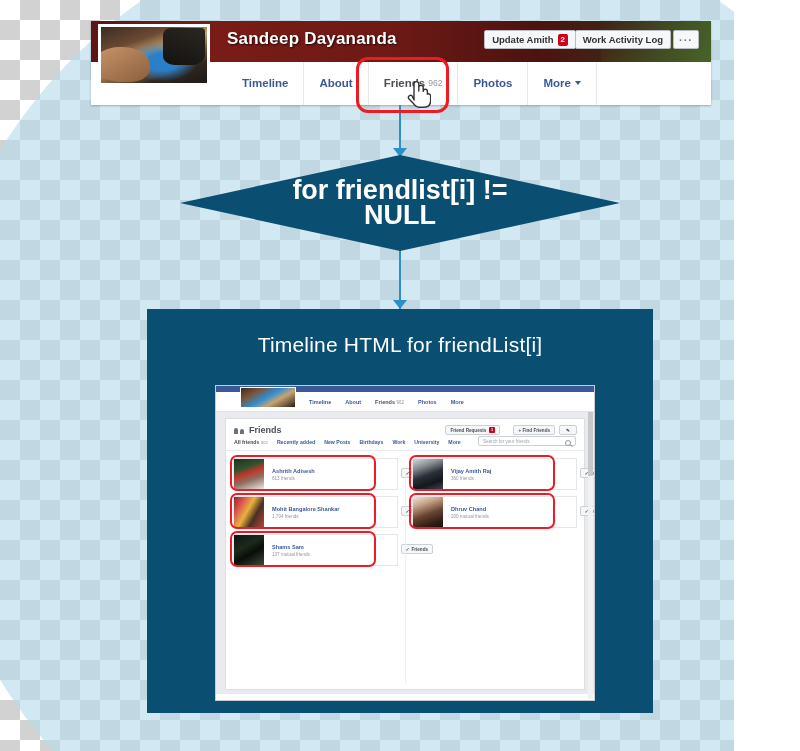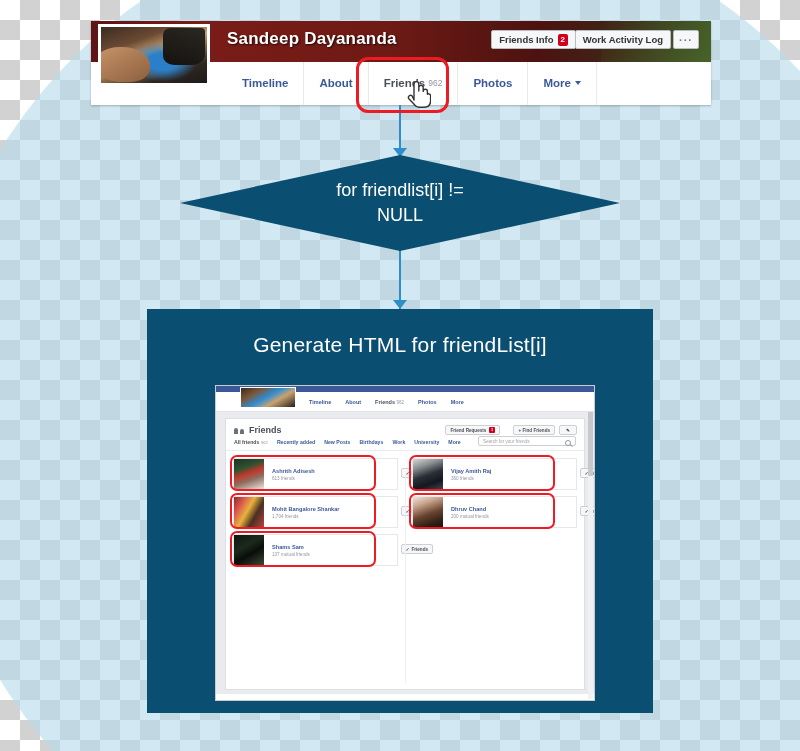--- a/index.html
+++ b/index.html
@@ -4,21 +4,21 @@
 <style>
   html, body {
     margin: 0; padding: 0;
     width: 800px; height: 751px;
     overflow: hidden;
     font-family: "Liberation Sans", sans-serif;
   }
 
   #stage {
     position: relative;
-    width: 800px; height: 751px;
+    width: 734px; height: 751px;
     background-color: #ffffff;
     background-image:
       linear-gradient(45deg, #d2d2d2 25%, transparent 25%, transparent 75%, #d2d2d2 75%, #d2d2d2),
       linear-gradient(45deg, #d2d2d2 25%, transparent 25%, transparent 75%, #d2d2d2 75%, #d2d2d2);
     background-size: 40px 40px;
     background-position: 0 0, 20px 20px;
     overflow: hidden;
   }
 
   
@@ -200,24 +200,25 @@
   }
   #diamond-shape {
     position: absolute; inset: 0;
     background: #0a4f72;
     clip-path: polygon(50% 0%, 100% 50%, 50% 100%, 0% 50%);
   }
   #diamond-label {
     position: absolute; inset: 0;
     display: flex; align-items: center; justify-content: center;
     color: #fff;
-    font-size: 18px;
+    font-size: 27px;
     line-height: 25px;
     text-align: center;
     white-space: pre-line;
+    font-weight: bold;
   }
 
   
   #process-box {
     position: absolute;
     left: 147px; top: 309px;
     width: 506px; height: 404px;
     background: #0a4f72;
     z-index: 2;
   }
@@ -466,21 +467,21 @@
 
 <div id="stage">
 
   <div id="blue-wash"></div>
 
   <div id="fb-header">
     <div id="fb-cover">
       <div id="cover-title">Sandeep Dayananda</div>
 
       <div class="cover-btn" id="btn-update-info">
-        <span>Friends Info</span>
+        <span>Update Amith</span>
         <span id="update-badge">2</span>
       </div>
 
       <div class="cover-btn" id="btn-activity-log">
         <span>Work Activity Log</span>
       </div>
 
       <div class="cover-btn" id="btn-more-dots">
         <span>···</span>
       </div>
@@ -521,21 +522,21 @@
   <div id="diamond-wrap">
     <div id="diamond-shape"></div>
     <div id="diamond-label">for friendlist[i] !=
 NULL</div>
   </div>
 
   <div class="conn" id="conn-2"></div>
   <div class="conn-arrow" id="arrow-2"></div>
 
   <div id="process-box">
-    <div id="process-title">Generate HTML for friendList[i]</div>
+    <div id="process-title">Timeline HTML for friendList[i]</div>
 
     <div id="inner-shot">
       <div id="inner-topbar"></div>
 
       <div id="inner-navrow">
         <div id="inner-avatar"></div>
         <div class="inav">
           <span>Timeline</span>
         </div>
         <div class="inav">

